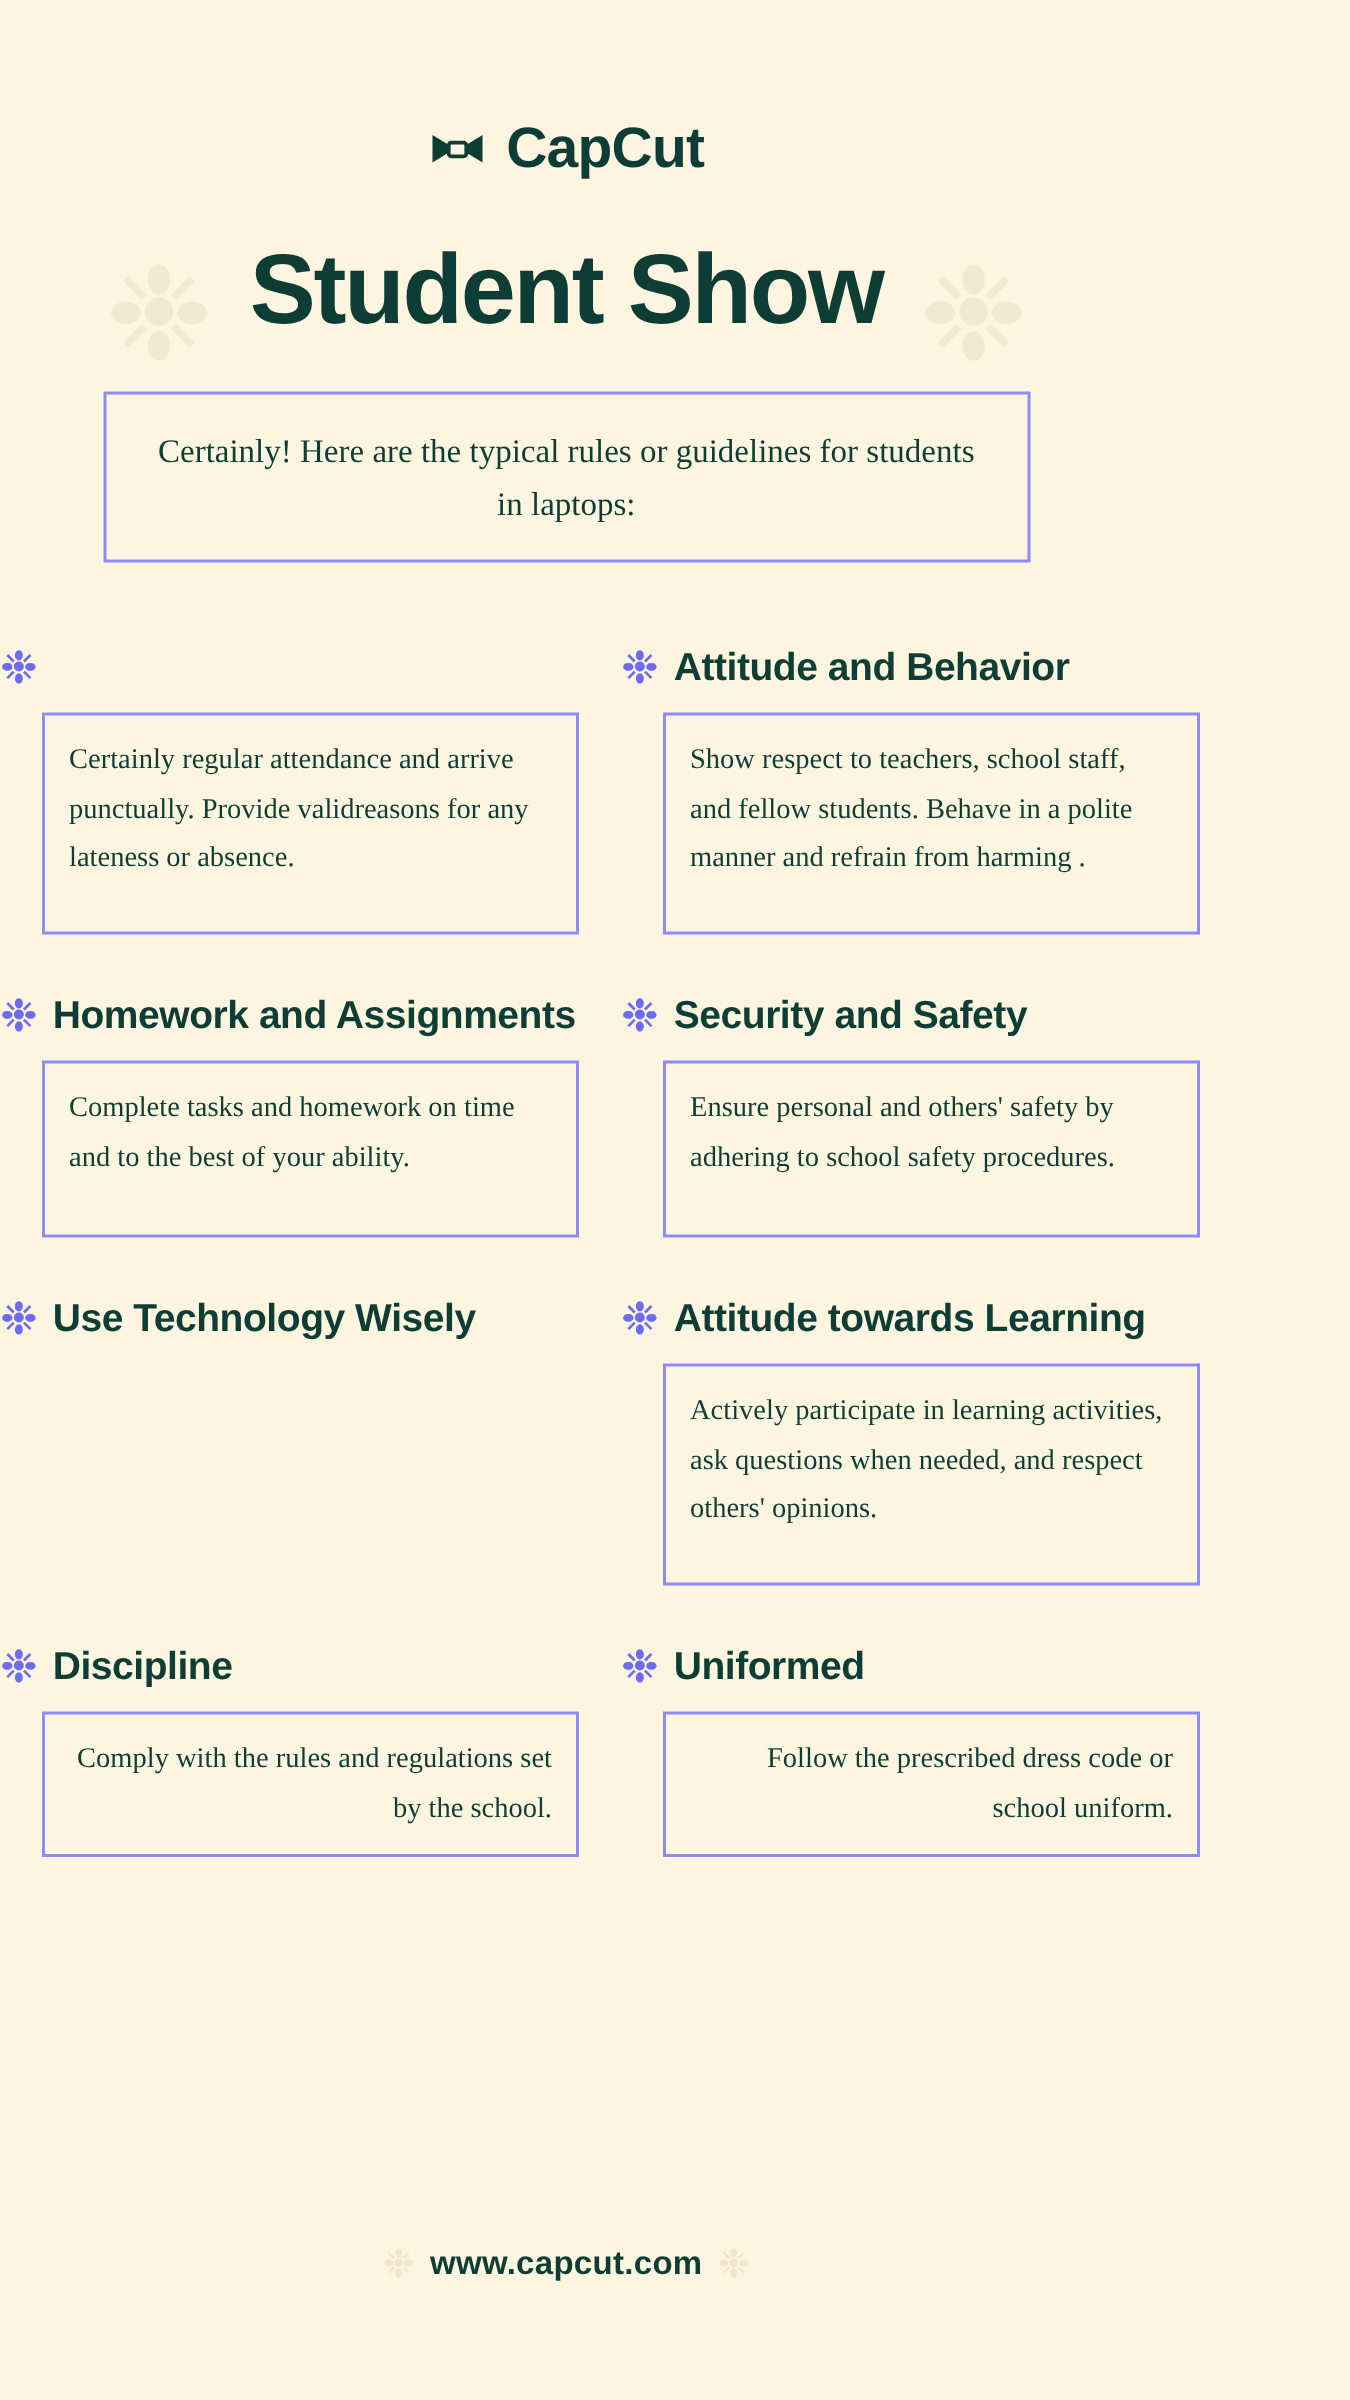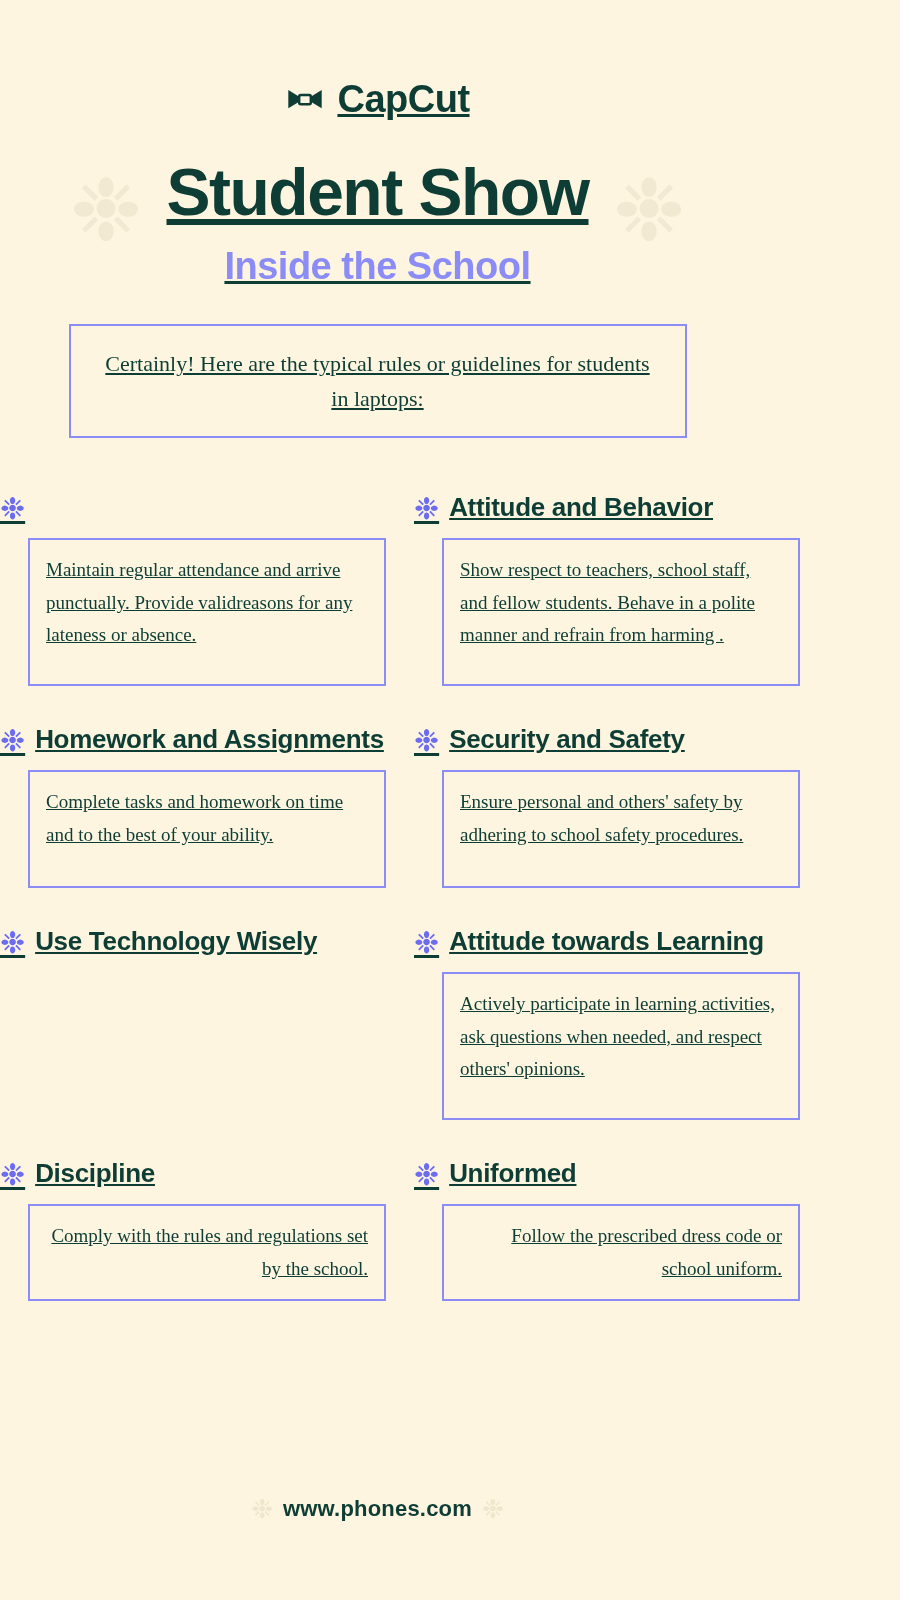--- a/index.html
+++ b/index.html
@@ -15,21 +15,20 @@
     color: #0d3d34;
     position: relative;
     overflow: hidden;
   }
 
   .page {
     width: 755px;
     height: 1600px;
     position: relative;
     padding: 0;
-    text-decoration: underline;
   }
 
   
   .brand {
     display: flex;
     align-items: center;
     justify-content: center;
     gap: 12px;
     padding-top: 78px;
   }
@@ -169,32 +168,31 @@
         <rect x="17" y="11" width="14" height="11" rx="2" fill="#fdf5e0" stroke="#0d3d34" stroke-width="3"></rect>
       </svg>
     </span>
     <span class="brand-name">CapCut</span>
   </div>
 
   <div class="title-wrap">
     <span class="deco-star deco-left">❉</span>
     <span class="deco-star deco-right">❉</span>
     <h1 class="main-title">Student Show</h1>
-    <h2 class="subtitle">Inside the School</h2>
   </div>
 
   <div class="intro-box">Certainly! Here are the typical rules or guidelines for students in laptops:</div>
 
   <div class="rules">
 
     <div class="rule h-tall">
       <div class="rule-head">
         <span class="rule-star">❉</span>
       </div>
-      <div class="rule-body">Maintain regular attendance and arrive punctually. Provide validreasons for any lateness or absence.</div>
+      <div class="rule-body">Certainly regular attendance and arrive punctually. Provide validreasons for any lateness or absence.</div>
     </div>
 
     <div class="rule h-tall">
       <div class="rule-head">
         <span class="rule-star">❉</span>
         <span class="rule-title">Attitude and Behavior</span>
       </div>
       <div class="rule-body">Show respect to teachers, school staff, and fellow students. Behave in a polite manner and refrain from harming .</div>
     </div>
 
@@ -242,17 +240,17 @@
         <span class="rule-star">❉</span>
         <span class="rule-title">Uniformed</span>
       </div>
       <div class="rule-body">Follow the prescribed dress code or school uniform.</div>
     </div>
 
   </div>
 
   <div class="footer">
     <span class="footer-star">❉</span>
-    <span class="footer-url">www.phones.com</span>
+    <span class="footer-url">www.capcut.com</span>
     <span class="footer-star">❉</span>
   </div>
 
 </div>
 
 </body></html>

